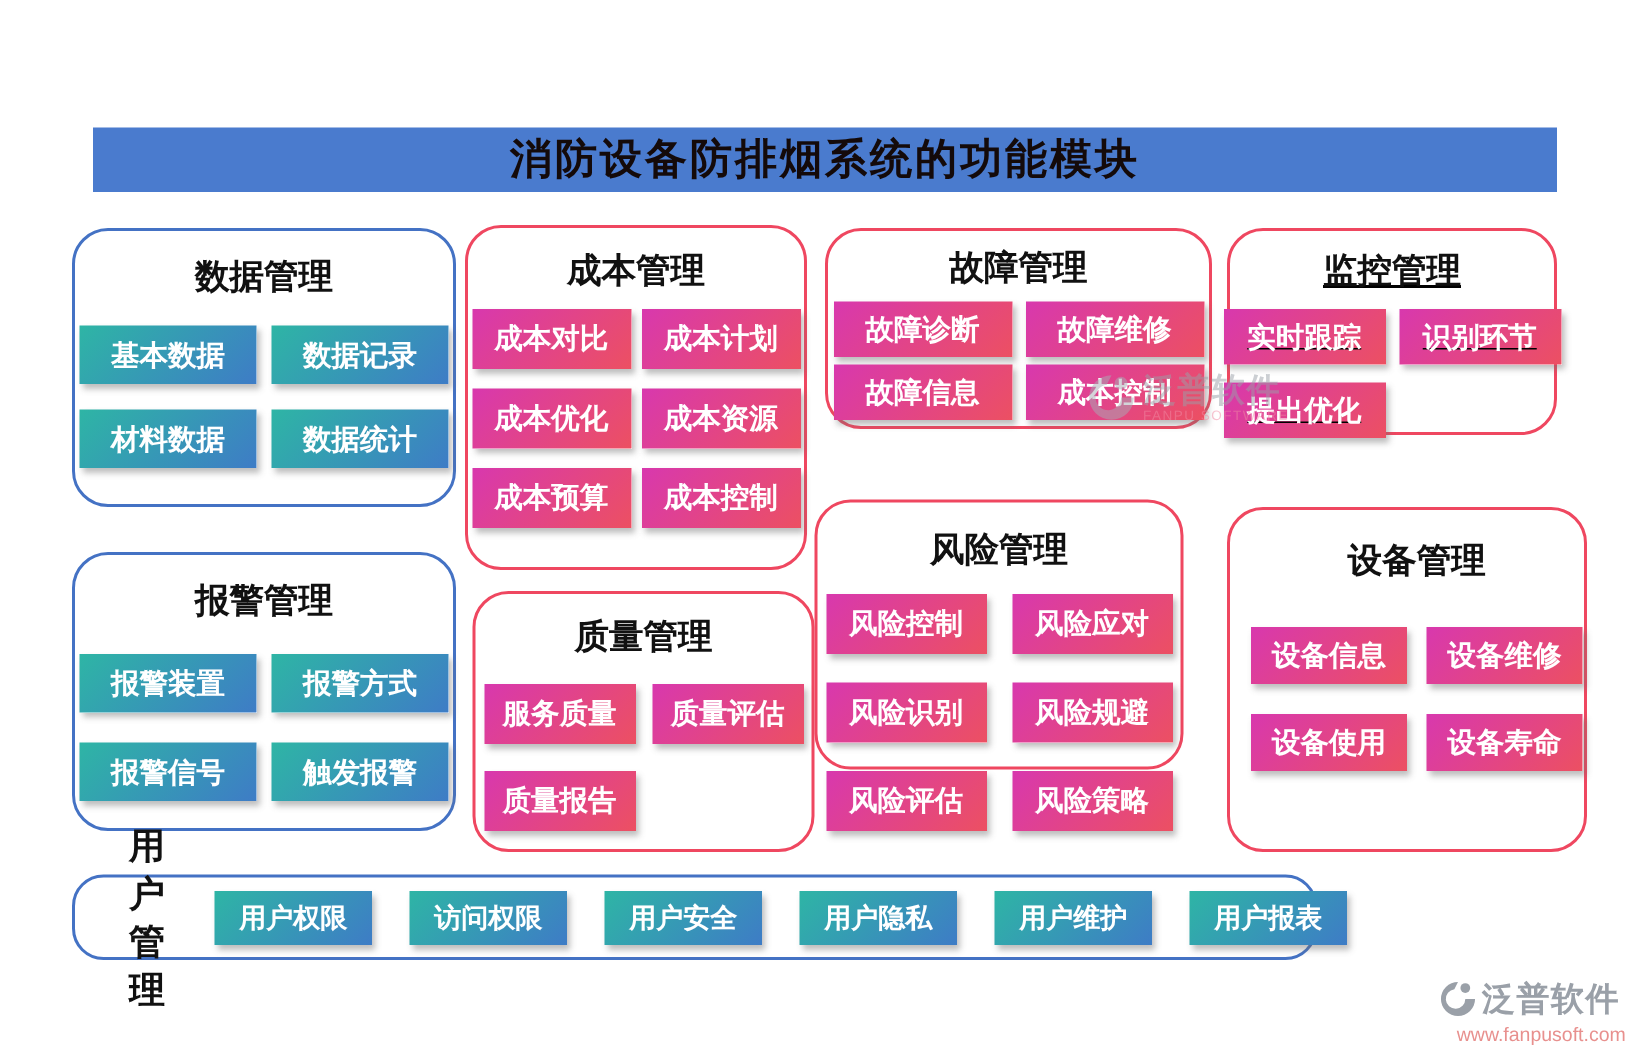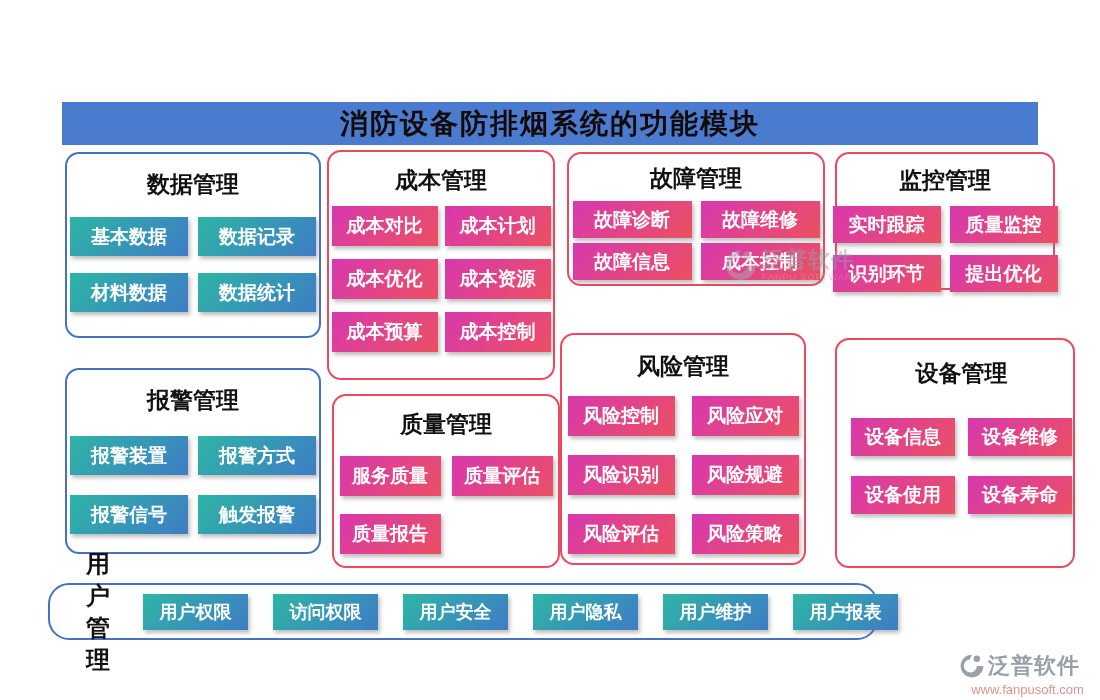--- a/index.html
+++ b/index.html
@@ -4,32 +4,32 @@
 <style>
   html,body{margin:0;padding:0;}
   body{
     width:1100px;height:700px;position:relative;overflow:hidden;
     background:#ffffff;
     font-family:"Liberation Serif","DejaVu Serif",serif;
   }
 
   
   .banner{
-    position:absolute;left:62px;top:102px;width:976px;height:43px;
+    position:absolute;left:62px;top:85px;width:976px;height:43px;
     background:var(--banner-bg,#4a7bce);
     display:flex;align-items:flex-end;justify-content:center;
   }
   .banner h1{
     margin:0;font-size:28px;font-weight:bold;color:#140a0a;
     letter-spacing:2px;line-height:43px;
   }
 
   
   .card{
-    position:absolute;background:#fff;border-radius:14px;box-sizing:border-box;margin-left:17px;
+    position:absolute;background:#fff;border-radius:24px;box-sizing:border-box;
   }
   .theme-blue{border:2px solid var(--blue-border,#4472c4);}
   .theme-pink{border:2px solid var(--pink-border,#ef4760);}
   .card .card-title{
     text-align:center;font-size:23px;font-weight:bold;color:#111;
     padding-top:var(--pt,12px);margin-bottom:var(--tmb,12px);
   }
   .btns{
     display:grid;grid-template-columns:repeat(2,var(--bw,110px));
     gap:var(--gy,14px) var(--gx,10px);justify-content:center;
@@ -41,24 +41,24 @@
     box-shadow:2px 3px 4px rgba(110,110,110,.45);
     cursor:pointer;white-space:nowrap;
   }
   .theme-blue .mbtn{background:linear-gradient(135deg,var(--teal-1,#2eb5a5),var(--teal-2,#3e7cc6));}
   .theme-pink .mbtn{background:linear-gradient(135deg,var(--pink-1,#d838ae),var(--pink-2,#ec5062));}
 
   
   .card-data    {left:48px;  top:152px; width:256px; height:186px; --bw:118px;--bh:39px;--gx:10px;--gy:17px;--tmb:17px;--pt:15px;}
   .card-cost    {left:310px; top:150px; width:228px; height:230px; --bw:106px;--bh:40px;--gx:7px; --gy:13px;--tmb:10px;--pt:13px;}
   .card-fault   {left:550px; top:152px; width:258px; height:134px; --bw:119px;--bh:37px;--gx:9px; --gy:5px; --tmb:7px; --pt:9px;}
-  .card-monitor {left:818px; top:152px; width:220px; height:138px; --bw:108px;--bh:37px;--gx:9px; --gy:12px;--tmb:10px;--pt:11px;}
+  .card-monitor {left:818px; top:152px; width:220px; height:138px;text-decoration:underline; --bw:108px;--bh:37px;--gx:9px; --gy:12px;--tmb:10px;--pt:11px;}
   .card-alarm   {left:48px;  top:368px; width:256px; height:186px; --bw:118px;--bh:39px;--gx:10px;--gy:20px;--tmb:20px;--pt:15px;}
   .card-quality {left:315px; top:394px; width:228px; height:174px; --bw:101px;--bh:40px;--gx:11px;--gy:18px;--tmb:16px;--pt:13px;}
-  .card-risk    {left:543px; top:333px; width:246px; height:232px; --bw:107px;--bh:40px;--gx:17px;--gy:19px;--tmb:14px;--pt:16px;}
+  .card-risk    {left:543px; top:333px; width:246px; height:180px; --bw:107px;--bh:40px;--gx:17px;--gy:19px;--tmb:14px;--pt:16px;}
   .card-device  {left:818px; top:338px; width:240px; height:230px;padding-left:13px; --bw:104px;--bh:38px;--gx:13px;--gy:20px;--tmb:29px;--pt:18px;}
 
   
   .user-bar{
     position:absolute;left:48px;top:583px;width:830px;height:57px;
     border:2px solid var(--blue-border,#4472c4);border-radius:21px;
     box-sizing:border-box;background:#fff;
     display:flex;align-items:center;
   }
   .user-bar .bar-label{margin-left:36px;font-size:24px;font-weight:bold;color:#111;}
@@ -122,21 +122,20 @@
       <div class="mbtn">故障维修</div>
       <div class="mbtn">故障信息</div>
       <div class="mbtn">成本控制</div>
     </div>
 </div>
 
 <div class="card theme-pink card-monitor">
   <div class="card-title">监控管理</div>
   <div class="btns">
       <div class="mbtn">实时跟踪</div>
-      <div class="mbtn">质量监控</div>
       <div class="mbtn">识别环节</div>
       <div class="mbtn">提出优化</div>
     </div>
 </div>
 
 <div class="card theme-blue card-alarm">
   <div class="card-title">报警管理</div>
   <div class="btns">
       <div class="mbtn">报警装置</div>
       <div class="mbtn">报警方式</div>

